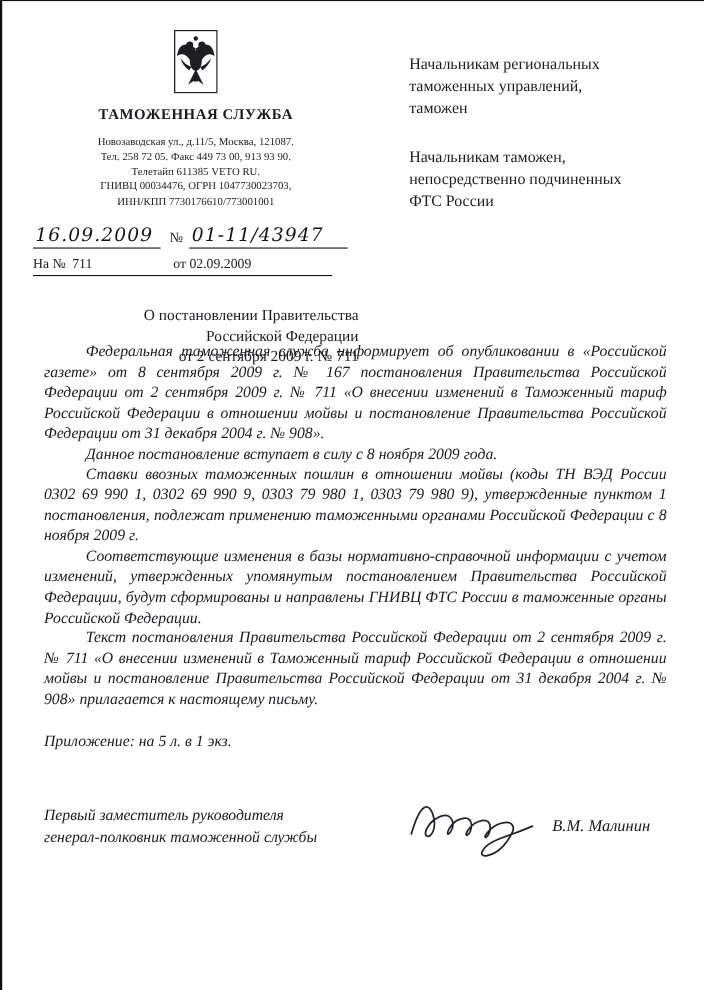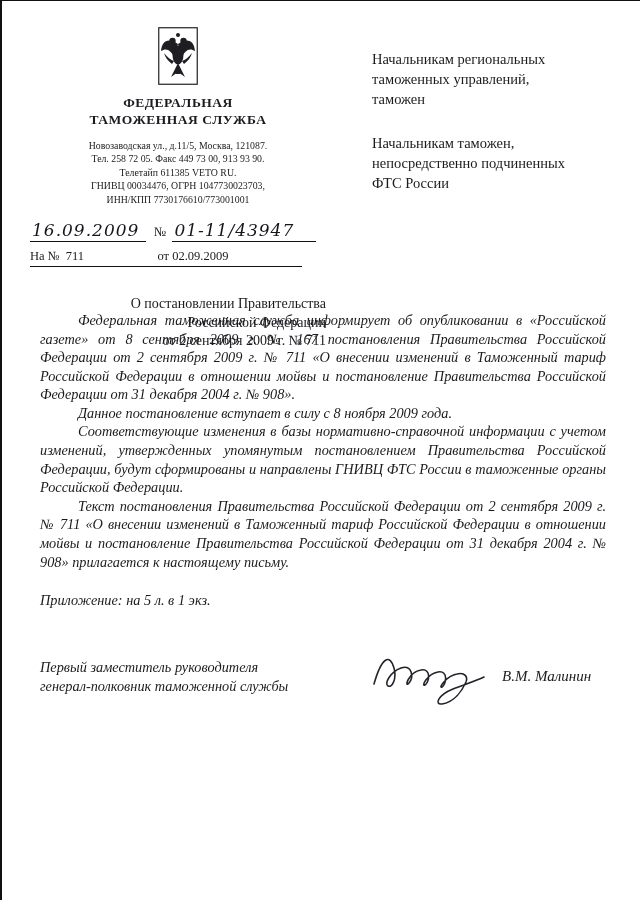--- a/index.html
+++ b/index.html
@@ -88,21 +88,20 @@
           <path d="M20 17 C30 10, 36 14, 37 24 C31 20, 27 24, 24 30 Z"></path>
           <ellipse cx="20" cy="28" rx="5.5" ry="9.5"></ellipse>
           <path d="M20 36 L13 50 L20 45 L27 50 Z"></path>
           <path d="M6 26 C9 30, 13 33, 16 34 L14 37 C10 34, 7 30, 6 26 Z"></path>
           <path d="M34 26 C31 30, 27 33, 24 34 L26 37 C30 34, 33 30, 34 26 Z"></path>
           <rect x="17.5" y="42" width="5" height="5" rx="1"></rect>
         </g>
       </svg>
     </span>
 
-    <div class="org">ФЕДЕРАЛЬНАЯ</div>
     <div class="org">ТАМОЖЕННАЯ СЛУЖБА</div>
 
     <div class="addr">
       <div>Новозаводская ул., д.11/5, Москва, 121087.</div>
       <div>Тел. 258 72 05. Факс 449 73 00, 913 93 90.</div>
       <div>Телетайп 611385 VETO RU.</div>
       <div>ГНИВЦ 00034476, ОГРН 1047730023703,</div>
       <div>ИНН/КПП 7730176610/773001001</div>
     </div>
 
@@ -137,20 +136,21 @@
 таможенных управлений,
 таможен</div>
     <div class="addressee">Начальникам таможен,
 непосредственно подчиненных
 ФТС России</div>
   </div>
 
   <div class="body-block">
     <p>Федеральная таможенная служба информирует об опубликовании в «Российской газете» от 8 сентября 2009 г. № 167 постановления Правительства Российской Федерации от 2 сентября 2009 г. № 711 «О внесении изменений в Таможенный тариф Российской Федерации в отношении мойвы и постановление Правительства Российской Федерации от 31 декабря 2004 г. №  908».</p>
     <p>Данное постановление вступает в силу с 8 ноября 2009 года.</p>
+    <p>Ставки ввозных таможенных пошлин в отношении мойвы (коды ТН ВЭД России 0302 69 990 1, 0302 69 990 9, 0303 79 980 1, 0303 79 980 9), утвержденные пунктом 1 постановления, подлежат применению таможенными органами Российской Федерации с 8 ноября 2009 г.</p>
     <p>Соответствующие изменения в базы нормативно-справочной информации с учетом изменений, утвержденных упомянутым постановлением Правительства Российской Федерации, будут сформированы и направлены ГНИВЦ ФТС России в таможенные органы Российской Федерации.</p>
     <p>Текст постановления Правительства Российской Федерации от 2 сентября 2009 г. № 711 «О внесении изменений в Таможенный тариф Российской Федерации в отношении мойвы и постановление Правительства Российской Федерации от 31 декабря 2004 г. №  908» прилагается к настоящему письму.</p>
 
     <div class="attachment">Приложение: на 5 л. в 1 экз.</div>
 
     <div class="sig-row">
       <div class="sig-post">Первый заместитель руководителя
 генерал-полковник таможенной службы</div>
       <span class="sig-scribble">
         <svg width="120" height="62" viewBox="0 0 120 62" aria-hidden="true">

